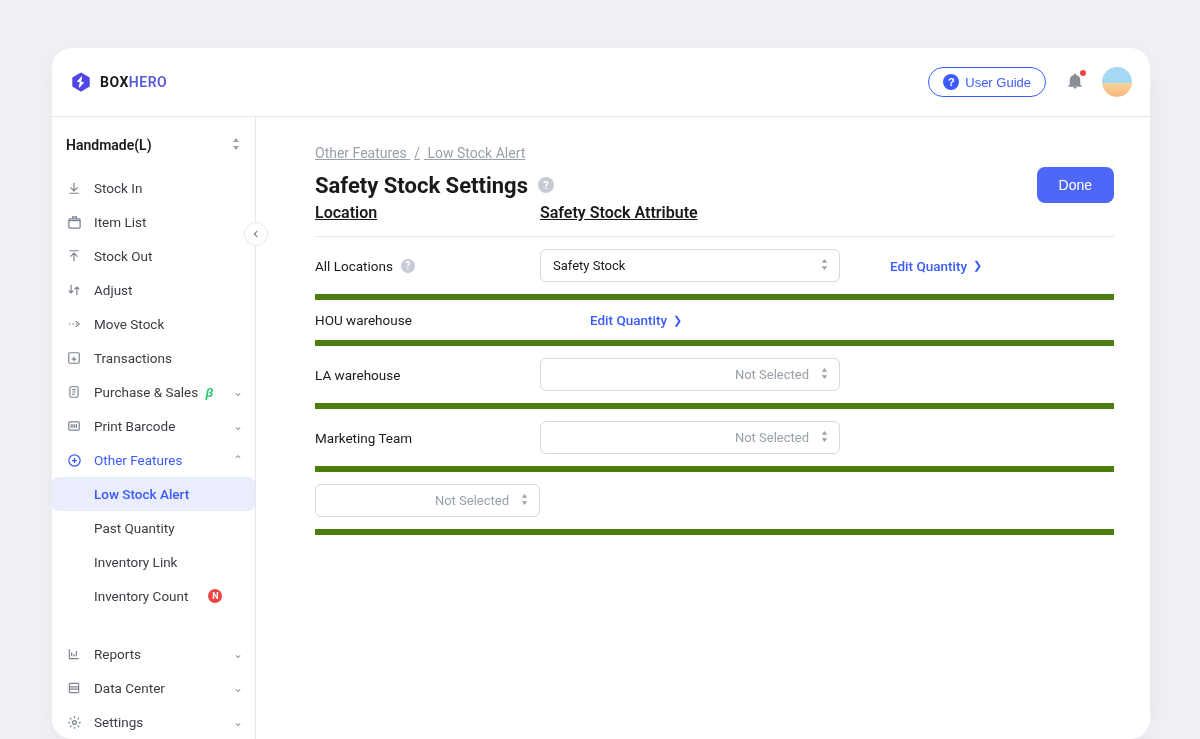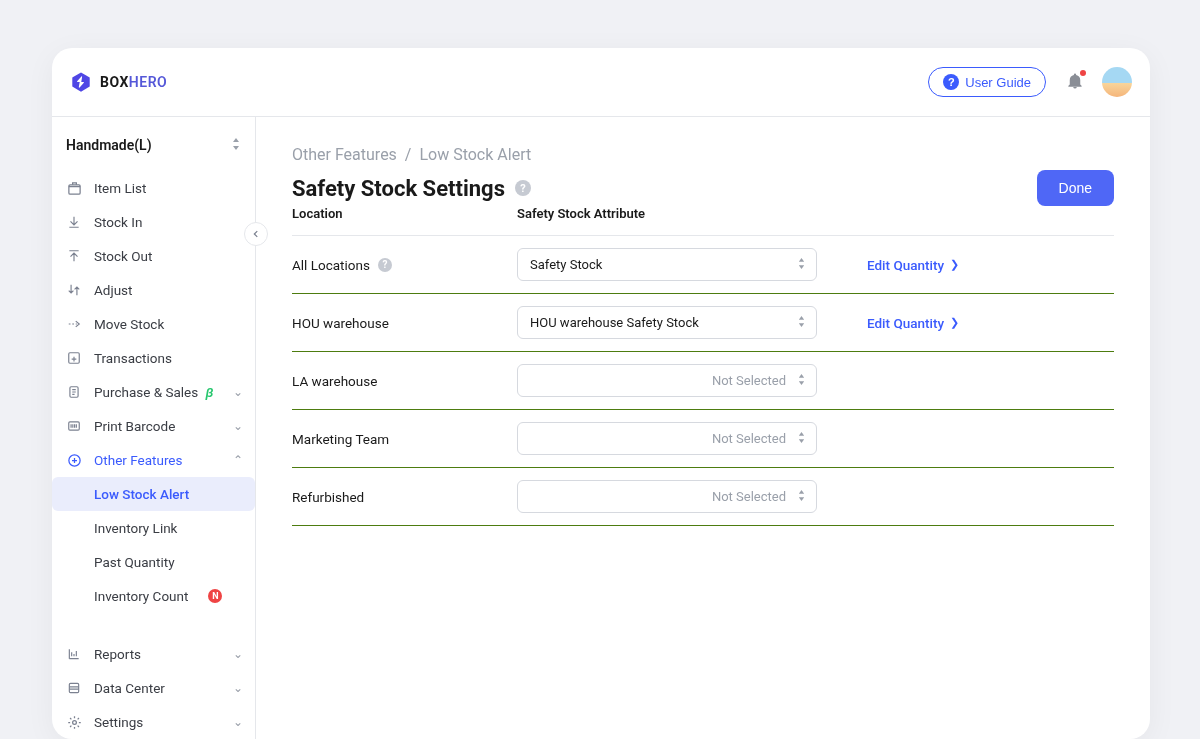--- a/index.html
+++ b/index.html
@@ -66,21 +66,21 @@
     width: 10px; height: 10px;
     background: #ef4444; border-radius: 50%;
     border: 2px solid #fff;
   }
   .avatar {
     width: 30px; height: 30px; border-radius: 50%;
     background: linear-gradient(180deg, #a5d8f3 0%, #a5d8f3 55%, #f8d49a 55%, #f5b57a 100%);
     cursor: pointer;
   }
   
-  .body { flex: 1; display: flex; position: relative; }
+  .body { flex: 1; display: flex; position: relative; gap: 23px; }
   
   .sidebar {
     width: 204px;
     border-right: 1px solid #e5e7eb;
     padding-top: 10px;
     position: relative;
   }
   .team-selector {
     display: flex; align-items: center; justify-content: space-between;
     padding: 10px 14px 18px 14px;
@@ -135,22 +135,23 @@
     border-radius: 50%;
     display: flex; align-items:center; justify-content:center;
     color: #7b8190;
     cursor: pointer;
     font-size: 12px;
     z-index: 2;
   }
   
   .main { flex: 1; padding: 28px 36px 0 36px; }
   .breadcrumb {
-    color: #9aa0aa; font-size: 16px;
+    color: #9aa0aa; font-size: 14px;
     margin-bottom: 6px;
+    text-decoration: underline;
   }
   .breadcrumb .sep { margin: 0 4px; }
   .page-head { display: flex; align-items: center; }
   .page-title {
     font-size: 22px; font-weight: 700;
     display: flex; align-items: center; gap: 10px;
   }
   .page-title .help {
     width: 16px; height: 16px; border-radius: 50%;
     background: #c6cad2; color: #fff;
@@ -164,31 +165,32 @@
     border: none;
     border-radius: 8px;
     padding: 10px 22px;
     font-size: 14px;
     font-weight: 500;
     cursor: pointer;
   }
   .grid-head {
     display: grid;
     grid-template-columns: 225px 300px 1fr;
-    font-size: 13px;
+    font-size: 16px;
     font-weight: 600;
     padding: 0 0 14px 0;
     border-bottom: 1px solid #e5e7eb;
+    text-decoration: underline;
   }
   .grid-row {
     display: grid;
     grid-template-columns: 225px 300px 1fr;
     align-items: center;
     padding: 12px 0;
-    border-bottom: 1px solid #4d7c0f;
+    border-bottom: 6px solid #4d7c0f;
   }
   .loc-label { display: flex; align-items: center; gap: 8px; font-size: 13.5px; }
   .loc-label .help-sm {
     width: 14px; height: 14px; border-radius: 50%;
     background: #c6cad2; color: #fff;
     display: inline-flex; align-items:center; justify-content:center;
     font-size: 10px; font-weight: 700;
   }
   .select-box {
     border: 1px solid #d6d9df;
@@ -250,40 +252,40 @@
         <span>Handmade(L)</span>
         <span class="sort-icon">
           <svg width="10" height="12" viewBox="0 0 10 12">
               <path fill="currentColor" d="M5 0 8 4H2zM5 12 2 8h6z"></path>
             </svg>
         </span>
       </div>
 
       <div class="nav-item">
         <span class="icon">
+          <svg width="14" height="14" viewBox="0 0 24 24">
+              <path fill="none" stroke="currentColor" stroke-width="2" d="M12 3v14m-6-6 6 6 6-6M4 21h16"></path>
+            </svg>
+        </span>
+        <span class="label">Stock In</span>
+      </div>
+
+      <div class="nav-item">
+        <span class="icon">
           <svg width="15" height="15" viewBox="0 0 24 24">
               <rect x="3" y="6" width="18" height="15" rx="2" fill="none" stroke="currentColor" stroke-width="2"></rect>
               <path d="M3 9h18M9 6V3h6v3" fill="none" stroke="currentColor" stroke-width="2"></path>
             </svg>
         </span>
         <span class="label">Item List</span>
       </div>
 
       <div class="nav-item">
         <span class="icon">
           <svg width="14" height="14" viewBox="0 0 24 24">
-              <path fill="none" stroke="currentColor" stroke-width="2" d="M12 3v14m-6-6 6 6 6-6M4 21h16"></path>
-            </svg>
-        </span>
-        <span class="label">Stock In</span>
-      </div>
-
-      <div class="nav-item">
-        <span class="icon">
-          <svg width="14" height="14" viewBox="0 0 24 24">
               <path fill="none" stroke="currentColor" stroke-width="2" d="M12 21V7m-6 6 6-6 6 6M4 3h16"></path>
             </svg>
         </span>
         <span class="label">Stock Out</span>
       </div>
 
       <div class="nav-item">
         <span class="icon">
           <svg width="14" height="14" viewBox="0 0 24 24">
               <path fill="none" stroke="currentColor" stroke-width="2" d="M7 3v14m-4-4 4 4 4-4M17 21V7m4 4-4-4-4 4"></path>
@@ -346,24 +348,24 @@
         </span>
         <span class="label">Other Features</span>
         <span class="chev">⌃</span>
       </div>
 
       <div class="sub-items">
         <div class="sub-item active">
           <span>Low Stock Alert</span>
         </div>
         <div class="sub-item">
+          <span>Past Quantity</span>
+        </div>
+        <div class="sub-item">
           <span>Inventory Link</span>
-        </div>
-        <div class="sub-item">
-          <span>Past Quantity</span>
         </div>
         <div class="sub-item">
           <span>Inventory Count</span>
           <span class="tag-new">N</span>
         </div>
       </div>
 
       <div style="height:24px"></div>
 
       <div class="nav-item">
@@ -437,23 +439,20 @@
                 </svg></span></div>
             <div><span class="row-action">
                 <span>Edit Quantity</span>
                 <span class="arrow">❯</span>
               </span></div>
           </div>
           <div class="grid-row">
             <div class="loc-label">
               <span>HOU warehouse</span>
             </div>
-            <div class="select-box">HOU warehouse Safety Stock<span class="sort"><svg width="9" height="12" viewBox="0 0 10 12">
-                  <path fill="currentColor" d="M5 0 8 4H2zM5 12 2 8h6z"></path>
-                </svg></span></div>
             <div><span class="row-action">
                 <span>Edit Quantity</span>
                 <span class="arrow">❯</span>
               </span></div>
           </div>
           <div class="grid-row">
             <div class="loc-label">
               <span>LA warehouse</span>
             </div>
             <div class="select-box placeholder">Not Selected<span class="sort"><svg width="9" height="12" viewBox="0 0 10 12">
@@ -464,23 +463,20 @@
           <div class="grid-row">
             <div class="loc-label">
               <span>Marketing Team</span>
             </div>
             <div class="select-box placeholder">Not Selected<span class="sort"><svg width="9" height="12" viewBox="0 0 10 12">
                   <path fill="currentColor" d="M5 0 8 4H2zM5 12 2 8h6z"></path>
                 </svg></span></div>
             <div></div>
           </div>
           <div class="grid-row">
-            <div class="loc-label">
-              <span>Refurbished</span>
-            </div>
             <div class="select-box placeholder">Not Selected<span class="sort"><svg width="9" height="12" viewBox="0 0 10 12">
                   <path fill="currentColor" d="M5 0 8 4H2zM5 12 2 8h6z"></path>
                 </svg></span></div>
             <div></div>
           </div>
         </div>
     </div>
 
   </div>
 </div>

